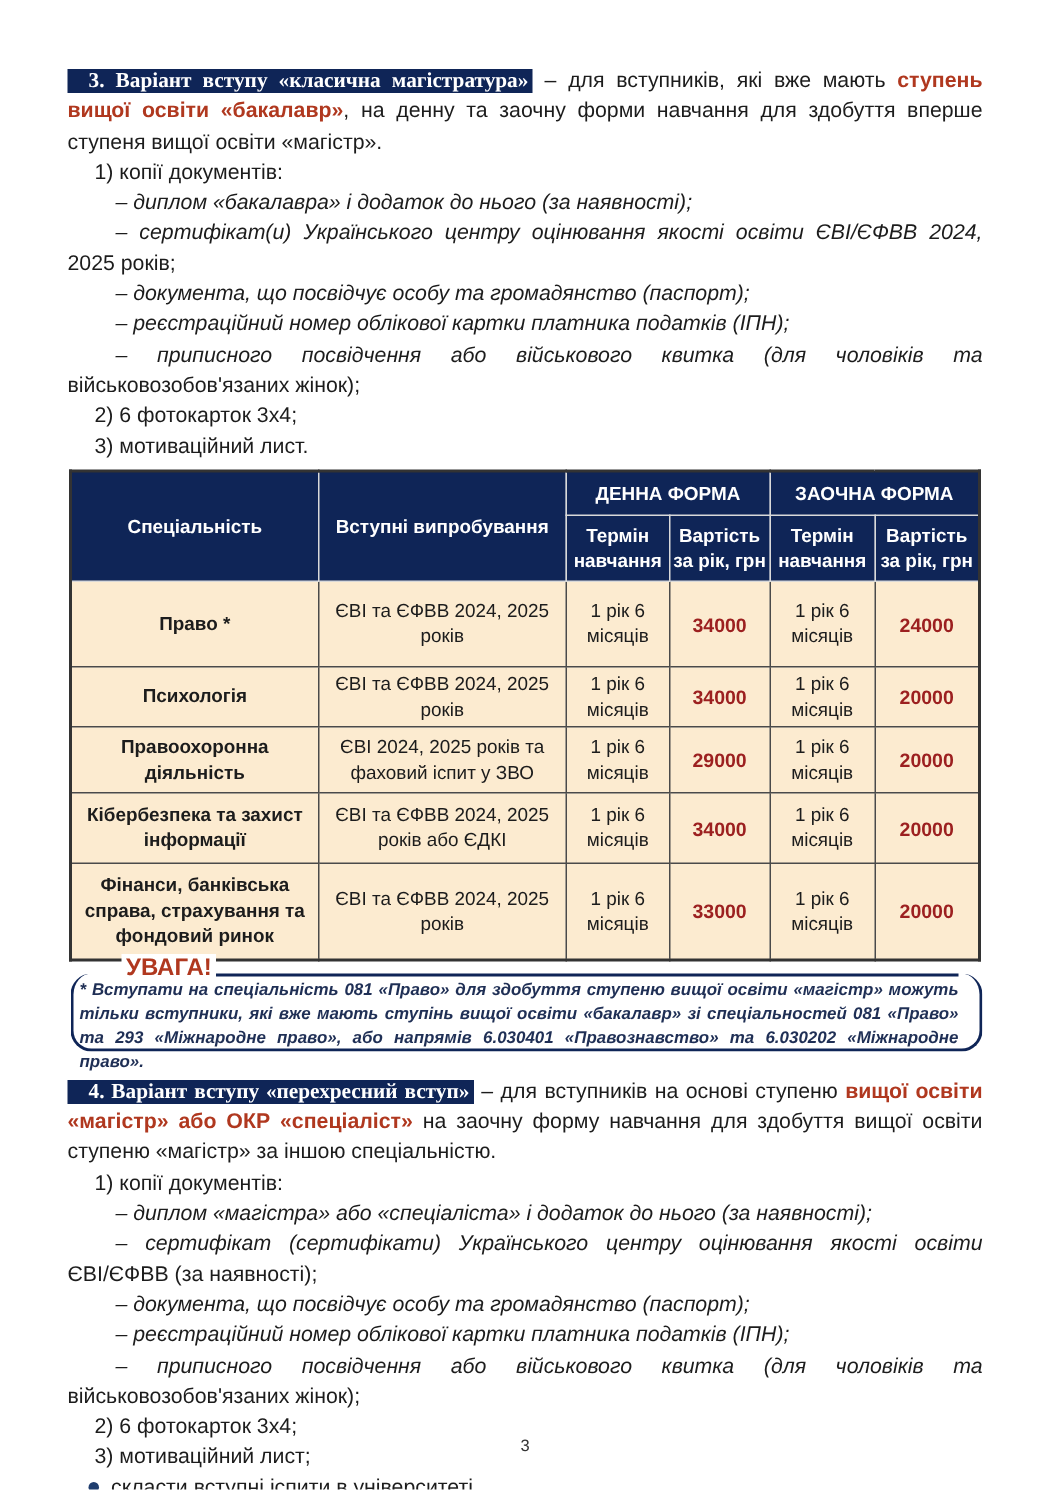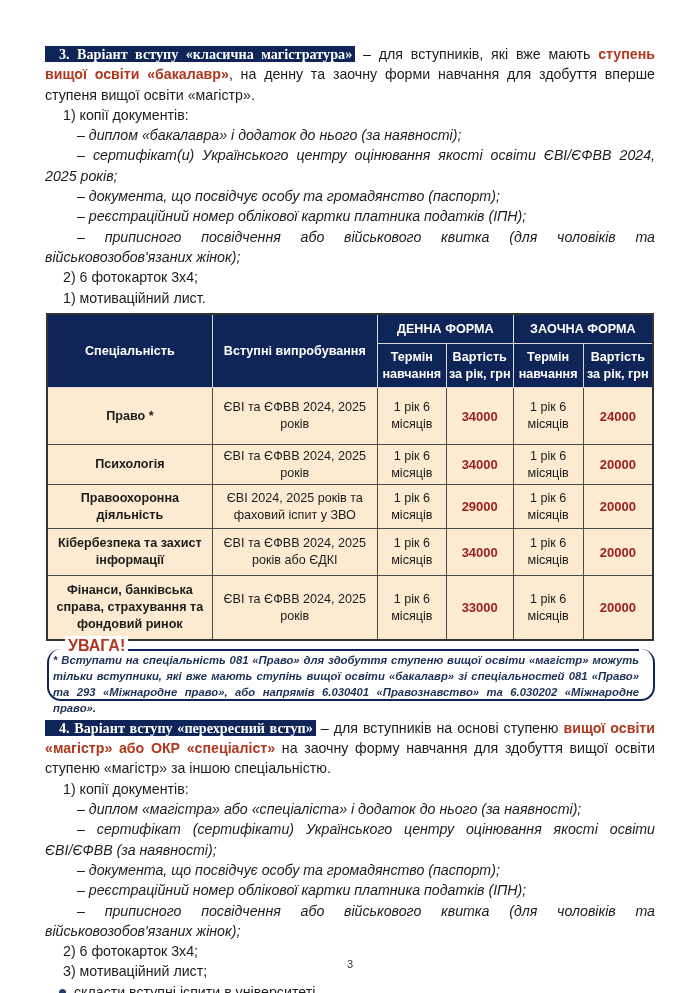--- a/index.html
+++ b/index.html
@@ -3,31 +3,31 @@
 <meta charset="utf-8">
 <style>
   html, body { margin:0; padding:0; background:#ffffff; }
   body { width:700px; height:993px; position:relative; font-family:"Liberation Sans", sans-serif; color:#1c1c1c; overflow:hidden; }
   .page { position:absolute; left:45px; top:44px; width:610px; font-size:14.2px; line-height:20.3px; }
   .p { text-align:justify; margin:0; }
   .hl { background:#0f2557; color:#fff; font-weight:bold; padding:0 3px 0 14px;font-family:Liberation Serif, serif; }
   .red { color:#b0381f; font-weight:bold; }
   .ind1 { padding-left:18px; }
   .ind2 { padding-left:32px; font-style:italic; text-align:justify; }
-  .cont { font-style:italic; text-align:justify; }
+  .cont { text-align:justify; }
   .last-just { text-align-last:justify; }
   table { border-collapse:collapse; width:608px; margin-top:5px; margin-left:1px; font-size:12.6px; line-height:17px; }
   th { background:#0f2557; color:#fff; font-weight:bold; border:1px solid #d9d9d9; text-align:center; padding:2px 2px; }
   td { background:#fcebd0; border:1px solid #4a4a4a; text-align:center; padding:2px 3px; }
   td.spec { font-weight:bold; }
   td.price { color:#9c2020; font-weight:bold; font-size:13px; }
   table.t { border:2px solid #333; }
   .note { position:relative; margin-top:8px; margin-left:2px; width:604px; height:50px; border:2px solid #0f2557; border-radius:14px; border-top:none; }
   .note-top { position:absolute; left:70px; right:14px; top:0; border-top:2px solid #0f2557; }
-  .note-title { position:absolute; left:16px; top:-13px; color:#b0381f; font-weight:bold; font-size:16px; background:#fff; padding:0 3px; }
+  .note-title { position:absolute; left:32px; top:-13px; color:#b0381f; font-weight:bold; font-size:16px; background:#fff; padding:0 3px; }
   .note-text { position:absolute; left:4px; right:14px; top:3px; font-size:11.3px; line-height:16px; font-style:italic; font-weight:bold; color:#1f2f55; text-align:justify; }
   .bullet { display:inline-block; width:7px; height:7px; border-radius:50%; background:#1f3d6e; margin-right:8px; vertical-align:middle; }
   .pagenum { position:absolute; left:0; width:700px; top:958px; text-align:center; font-size:11px; color:#333; }
 </style>
 </head>
 <body>
 
 <div class="page">
 
   <p class="p">
@@ -35,21 +35,21 @@
   </p>
   <div class="ind1">1) копії документів:</div>
   <div class="ind2">– диплом «бакалавра» і додаток до нього (за наявності);</div>
   <div class="ind2 last-just">– сертифікат(и) Українського центру оцінювання якості освіти ЄВІ/ЄФВВ 2024,</div>
   <div class="cont">2025 років;</div>
   <div class="ind2">– документа, що посвідчує особу та громадянство (паспорт);</div>
   <div class="ind2">– реєстраційний номер облікової картки платника податків (ІПН);</div>
   <div class="ind2 last-just">– приписного посвідчення або військового квитка (для чоловіків та</div>
   <div class="cont">військовозобов'язаних жінок);</div>
   <div class="ind1">2) 6 фотокарток 3х4;</div>
-  <div class="ind1">1) мотиваційний лист.</div>
+  <div class="ind1">3) мотиваційний лист.</div>
 
   <table class="t">
     <colgroup>
       <col style="width:166px">
         <col style="width:166px">
         <col style="width:69px">
         <col style="width:67px">
         <col style="width:70px">
         <col style="width:70px">
     </colgroup>

